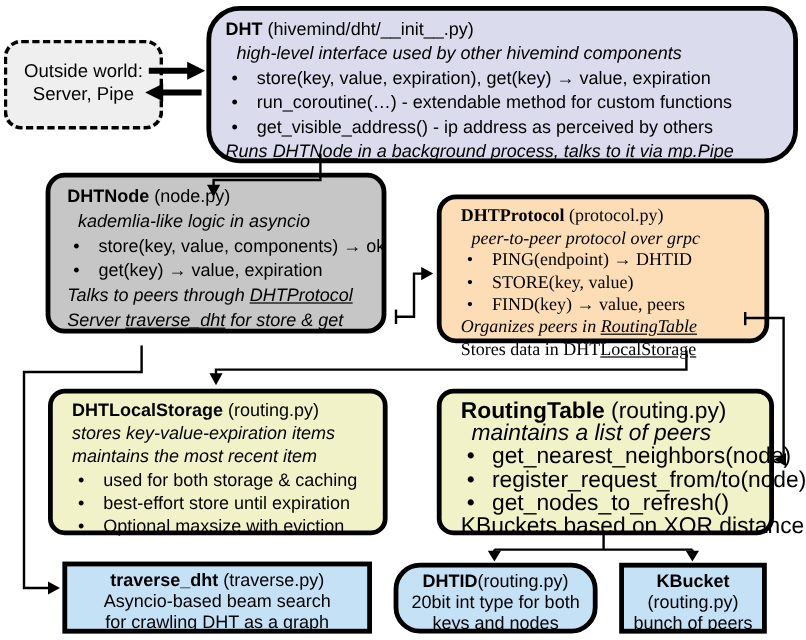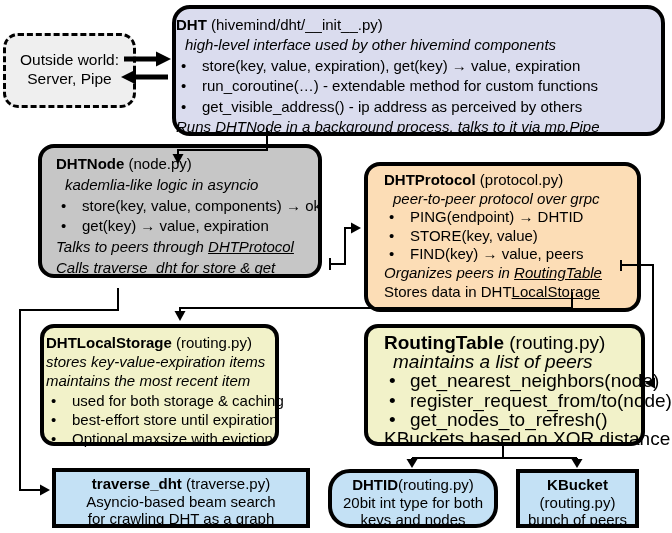--- a/index.html
+++ b/index.html
@@ -8,28 +8,28 @@
   .box{position:absolute;box-sizing:border-box;border:4px solid #000;background:#fff;}
   .ln{white-space:nowrap;}
   .ln.ind{padding-left:9px;}
   .blt{display:inline-block;width:26px;padding-left:5px;box-sizing:border-box;}
   .b{font-weight:bold;}
   .i{font-style:italic;}
   .u{text-decoration:underline;}
 
   #outside{left:3px;top:33px;width:133px;height:75px;border:3.5px dashed #000;
            border-radius:15px;text-align:center;font-size:15.5px;line-height:19px;padding-top:14px;}
-  #dht{left:172px;top:5px;width:493px;height:131px;border-radius:18px;
-       font-size:15px;line-height:20.4px;padding:6px 6px 0 0;}
+  #dht{left:172px;top:5px;width:493px;height:131px;border-radius:28px;
+       font-size:15px;line-height:20.4px;padding:6px 6px 0 12px;}
   #dhtnode{left:38px;top:144px;width:284px;height:134px;border-radius:16px;
        font-size:15px;line-height:20.8px;padding:6px 4px 0 14px;}
-  #dhtprotocol{left:364px;top:162px;width:277px;height:150px;border-radius:16px;
-       font-size:15px;line-height:18.6px;padding:5px 4px 0 16px;}
-  #dhtlocalstorage{left:40px;top:324px;width:239px;height:122px;border-radius:14px;
-       font-size:15px;line-height:19.2px;padding:5px 4px 0 2px;}
+  #dhtprotocol{left:364px;top:162px;width:277px;height:124px;border-radius:16px;
+       font-size:15px;line-height:18.6px;padding:5px 4px 0 16px;font-family:Liberation Serif, serif;}
+  #dhtlocalstorage{left:40px;top:324px;width:283px;height:122px;border-radius:14px;
+       font-size:15px;line-height:19.2px;padding:5px 4px 0 16px;}
   #routingtable{left:364px;top:324px;width:281px;height:122px;border-radius:14px;
        font-size:19px;line-height:19.2px;padding:5px 4px 11px 16px;}
   .bluebox{border-radius:0;border-width:4.5px;text-align:center;
        font-size:15px;line-height:17.6px;padding-top:3px;}
   #traverse{left:52px;top:468px;width:258px;height:60px;}
   #dhtid{left:328px;top:469px;width:170px;height:59px;}
   #kbucket{left:516px;top:469px;width:123px;height:59px;}
 
   #wires{position:absolute;left:0;top:0;width:672px;height:533px;pointer-events:none;}
 </style>
@@ -51,21 +51,21 @@
       <div class="ln"><span class="blt">•</span><span>get_visible_address() - ip address as perceived by others</span></div>
       <div class="ln"><span class="i">Runs </span><span class="i u">DHTNode </span><span class="i">in a background process, talks to it via mp.Pipe</span></div>
     </div>
 
   <div id="dhtnode" class="box" style="background: rgb(198, 198, 198);">
       <div class="ln"><span class="b">DHTNode</span><span> (node.py)</span></div>
       <div class="ln ind"><span class="i">kademlia-like logic in asyncio</span></div>
       <div class="ln"><span class="blt">•</span><span>store(key, value, components) → ok</span></div>
       <div class="ln"><span class="blt">•</span><span>get(key) → value, expiration</span></div>
       <div class="ln"><span class="i">Talks to peers through </span><span class="i u">DHTProtocol</span></div>
-      <div class="ln"><span class="i">Calls </span><span class="i u">traverse_dht</span><span class="i"> for store &amp; get</span></div>
+      <div class="ln"><span class="i">Server </span><span class="i u">traverse_dht</span><span class="i"> for store &amp; get</span></div>
     </div>
 
   <div id="dhtprotocol" class="box" style="background: rgb(252, 221, 182);">
       <div class="ln"><span class="b">DHTProtocol</span><span> (protocol.py)</span></div>
       <div class="ln ind"><span class="i">peer-to-peer protocol over grpc</span></div>
       <div class="ln"><span class="blt">•</span><span>PING(endpoint) → DHTID</span></div>
       <div class="ln"><span class="blt">•</span><span>STORE(key, value)</span></div>
       <div class="ln"><span class="blt">•</span><span>FIND(key) → value, peers</span></div>
       <div class="ln"><span class="i">Organizes peers in </span><span class="i u">RoutingTable</span></div>
       <div class="ln"><span>Stores data in DHT</span><span class="u">LocalStorage</span></div>

